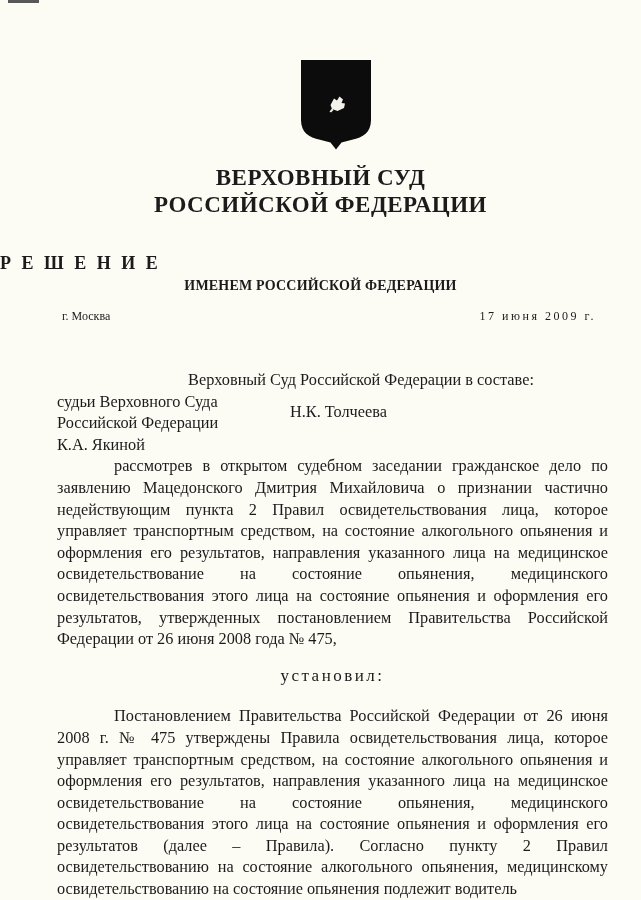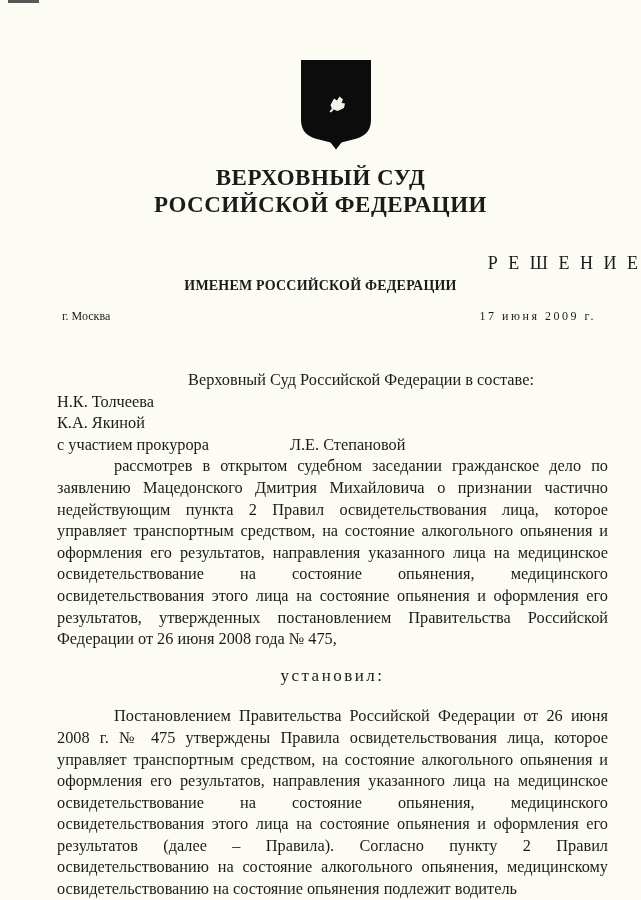--- a/index.html
+++ b/index.html
@@ -46,22 +46,22 @@
     position: absolute;
     top: 231px;
     right: 51px;
     font-size: 15.5px;
   }
   .doc-title {
     position: absolute;
     top: 253px;
     left: 0;
     width: 100%;
-    text-align: right;
-    font-weight: normal;
+    text-align: left;
+    font-weight: bold;
     font-size: 18px;
     letter-spacing: 3px;
   }
   .doc-subtitle {
     position: absolute;
     top: 278px;
     left: 0;
     width: 100%;
     text-align: center;
     font-weight: bold;
@@ -141,33 +141,31 @@
   <div class="place-date">
     <span>г. Москва</span>
     <span class="date">17 июня 2009 г.</span>
   </div>
 
   <div class="body-text">
 
     <div class="intro">Верховный Суд Российской Федерации в составе:</div>
 
     <div class="comp-row">
+      <div class="role">
+        <div>судьи Верховного Суда</div>
+        <div>Российской Федерации</div>
+      </div>
       <div class="name">Н.К. Толчеева</div>
     </div>
 
     <div class="comp-row">
       <div class="name">К.А. Якиной</div>
     </div>
 
-    <div class="comp-row">
-      <div class="role">
-        <div>с участием прокурора</div>
-      </div>
-      <div class="name">Л.Е. Степановой</div>
-    </div>
 
     <p class="para">рассмотрев в открытом судебном заседании гражданское дело по заявлению Мацедонского Дмитрия Михайловича о признании частично недействующим пункта 2 Правил освидетельствования лица, которое управляет транспортным средством, на состояние алкогольного опьянения и оформления его результатов, направления указанного лица на медицинское освидетельствование на состояние опьянения, медицинского освидетельствования этого лица на состояние опьянения и оформления его результатов, утвержденных постановлением Правительства Российской Федерации от 26 июня 2008 года № 475,</p>
 
     <div class="ruling">установил:</div>
 
     <p class="para">Постановлением Правительства Российской Федерации от 26 июня 2008 г. № 475  утверждены Правила освидетельствования лица, которое управляет транспортным средством, на состояние алкогольного опьянения и оформления его результатов, направления указанного лица на медицинское освидетельствование на состояние опьянения, медицинского освидетельствования этого лица на состояние опьянения и оформления его результатов (далее – Правила). Согласно пункту 2 Правил освидетельствованию на состояние алкогольного опьянения, медицинскому освидетельствованию на состояние опьянения подлежит водитель</p>
 
   </div>
 
 </div>

